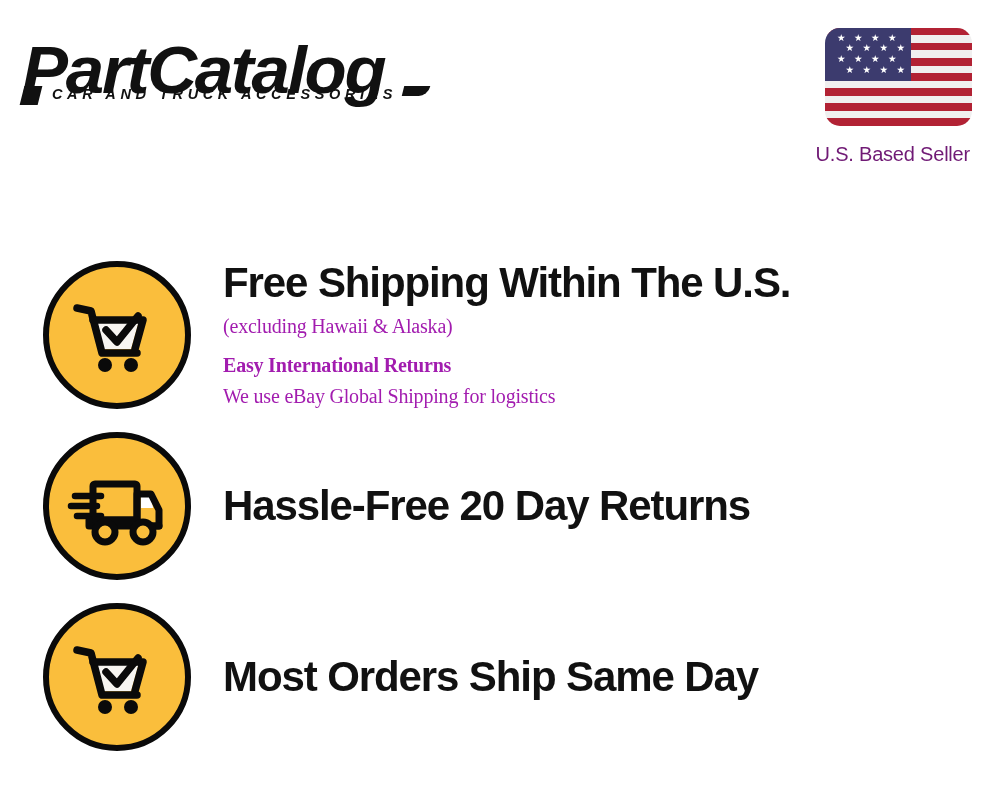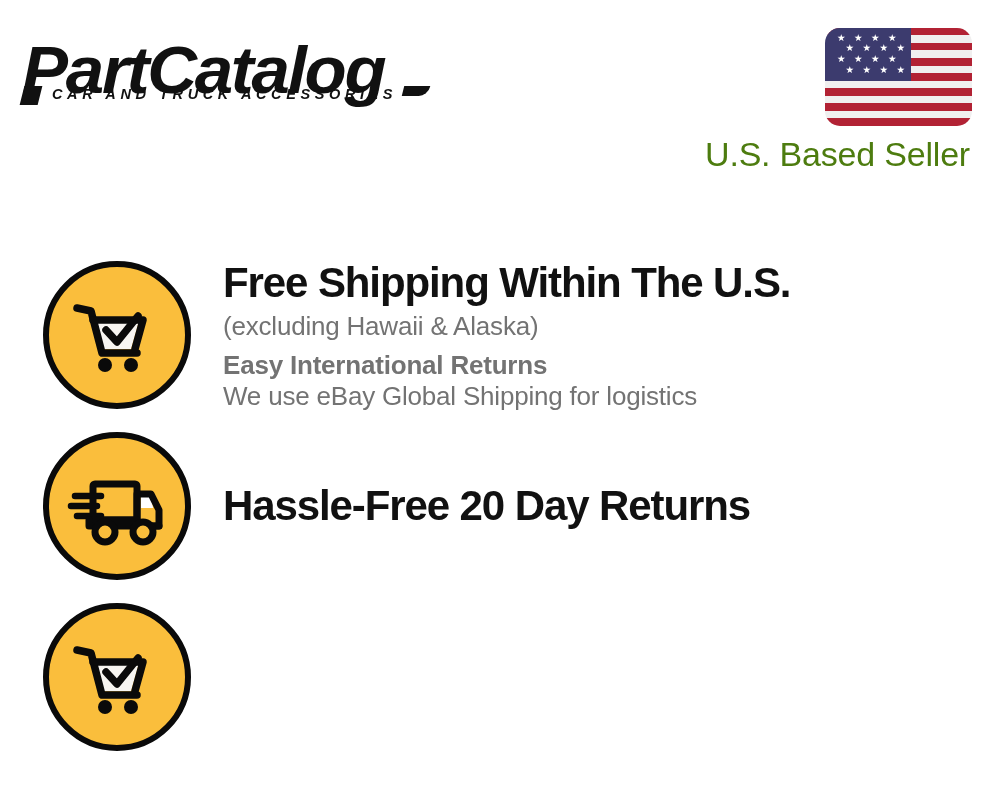--- a/index.html
+++ b/index.html
@@ -120,24 +120,24 @@
     font-size: 9.5px;
     line-height: 9.5px;
     transform: translate(-50%, -50%);
   }
   #seller-label {
     display: block;
     margin-top: 7px;
     margin-right: 2px;
     font-family: "Liberation Sans", sans-serif;
     font-weight: normal;
-    font-size: 34px;
+    font-size: 20px;
     line-height: 34px;
     letter-spacing: -0.2px;
-    color: #4d7c0f;
+    color: #701a75;
     white-space: nowrap;
   }
 
   
   #benefits {
     position: absolute;
     left: 0;
     top: 170px;
     width: 1000px;
     height: 600px;
@@ -183,26 +183,26 @@
   .benefit-title {
     font-family: "Liberation Sans", sans-serif;
     font-weight: bold;
     font-size: 42px;
     line-height: 50px;
     letter-spacing: -1.1px;
     color: #111111;
     white-space: nowrap;
   }
   .benefit-sub {
-    font-family: Liberation Sans, sans-serif;
+    font-family: Liberation Serif, serif;
     font-weight: normal;
-    font-size: 26px;
+    font-size: 20px;
     line-height: 32px;
     letter-spacing: -0.2px;
-    color: #737373;
+    color: #a21caf;
     margin-top: 2px;
     white-space: nowrap;
   }
   .benefit-sub.strong {
     font-weight: bold;
     margin-top: 8px;
     line-height: 30px;
   }
   .benefit-sub.last {
     margin-top: 0px;
@@ -300,15 +300,18 @@
     <div class="benefit-icon">
       <svg viewBox="0 0 100 100" aria-hidden="true">
         <polygon points="28,36 72,36 64,64 36,64" fill="#f7f5f1"></polygon>
         <path d="M10 23 L24 26 L35 68 L70 68" fill="none" stroke="#0a0a0a" stroke-width="7.5" stroke-linecap="round" stroke-linejoin="round"></path>
         <path d="M26 35 L76 35 L68 64" fill="none" stroke="#0a0a0a" stroke-width="7.5" stroke-linecap="round" stroke-linejoin="round"></path>
         <path d="M39 45 L50 57 L71 31" fill="none" stroke="#0a0a0a" stroke-width="7.5" stroke-linecap="round" stroke-linejoin="round"></path>
         <circle cx="38" cy="80" r="7" fill="#0a0a0a"></circle>
         <circle cx="64" cy="80" r="7" fill="#0a0a0a"></circle>
       </svg>
     </div>
+    <div class="benefit-text">
+      <div class="benefit-title">Most Orders Ship Same Day</div>
+    </div>
   </div>
 
 </div>
 
 </body></html>

